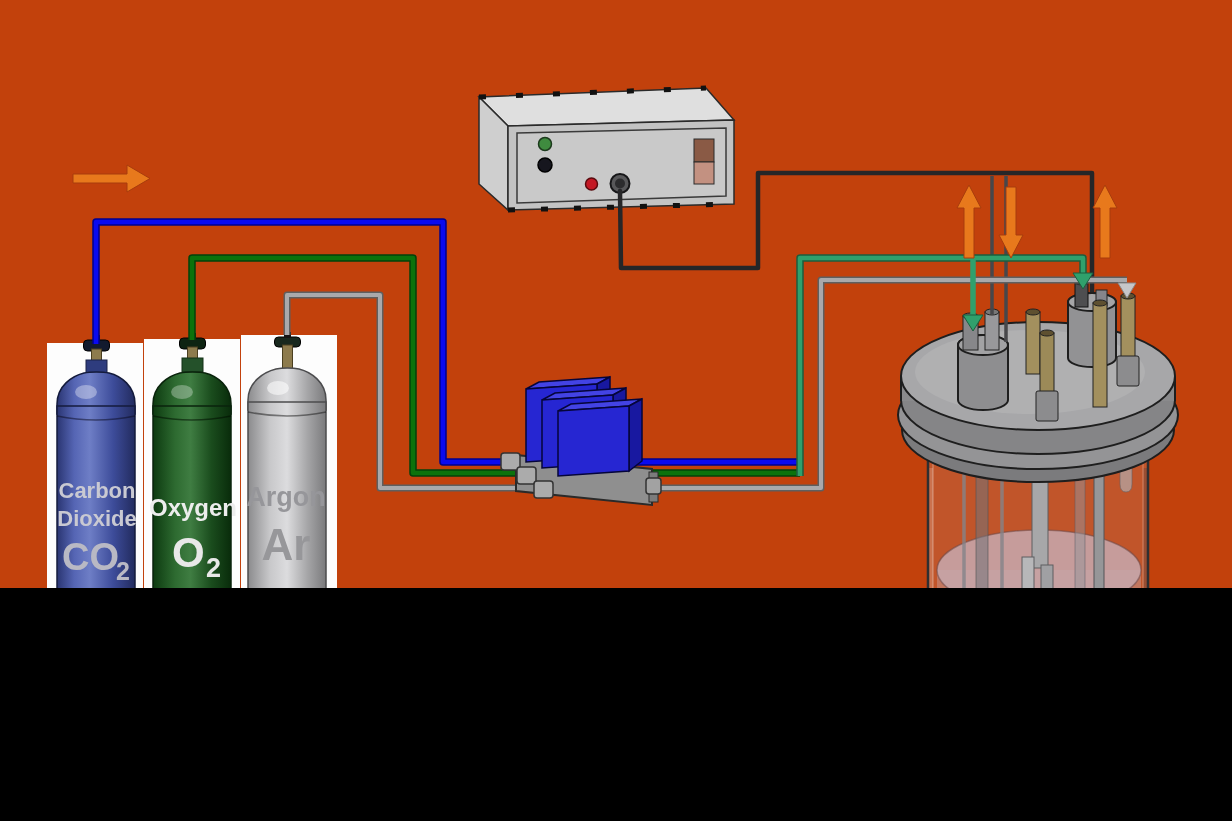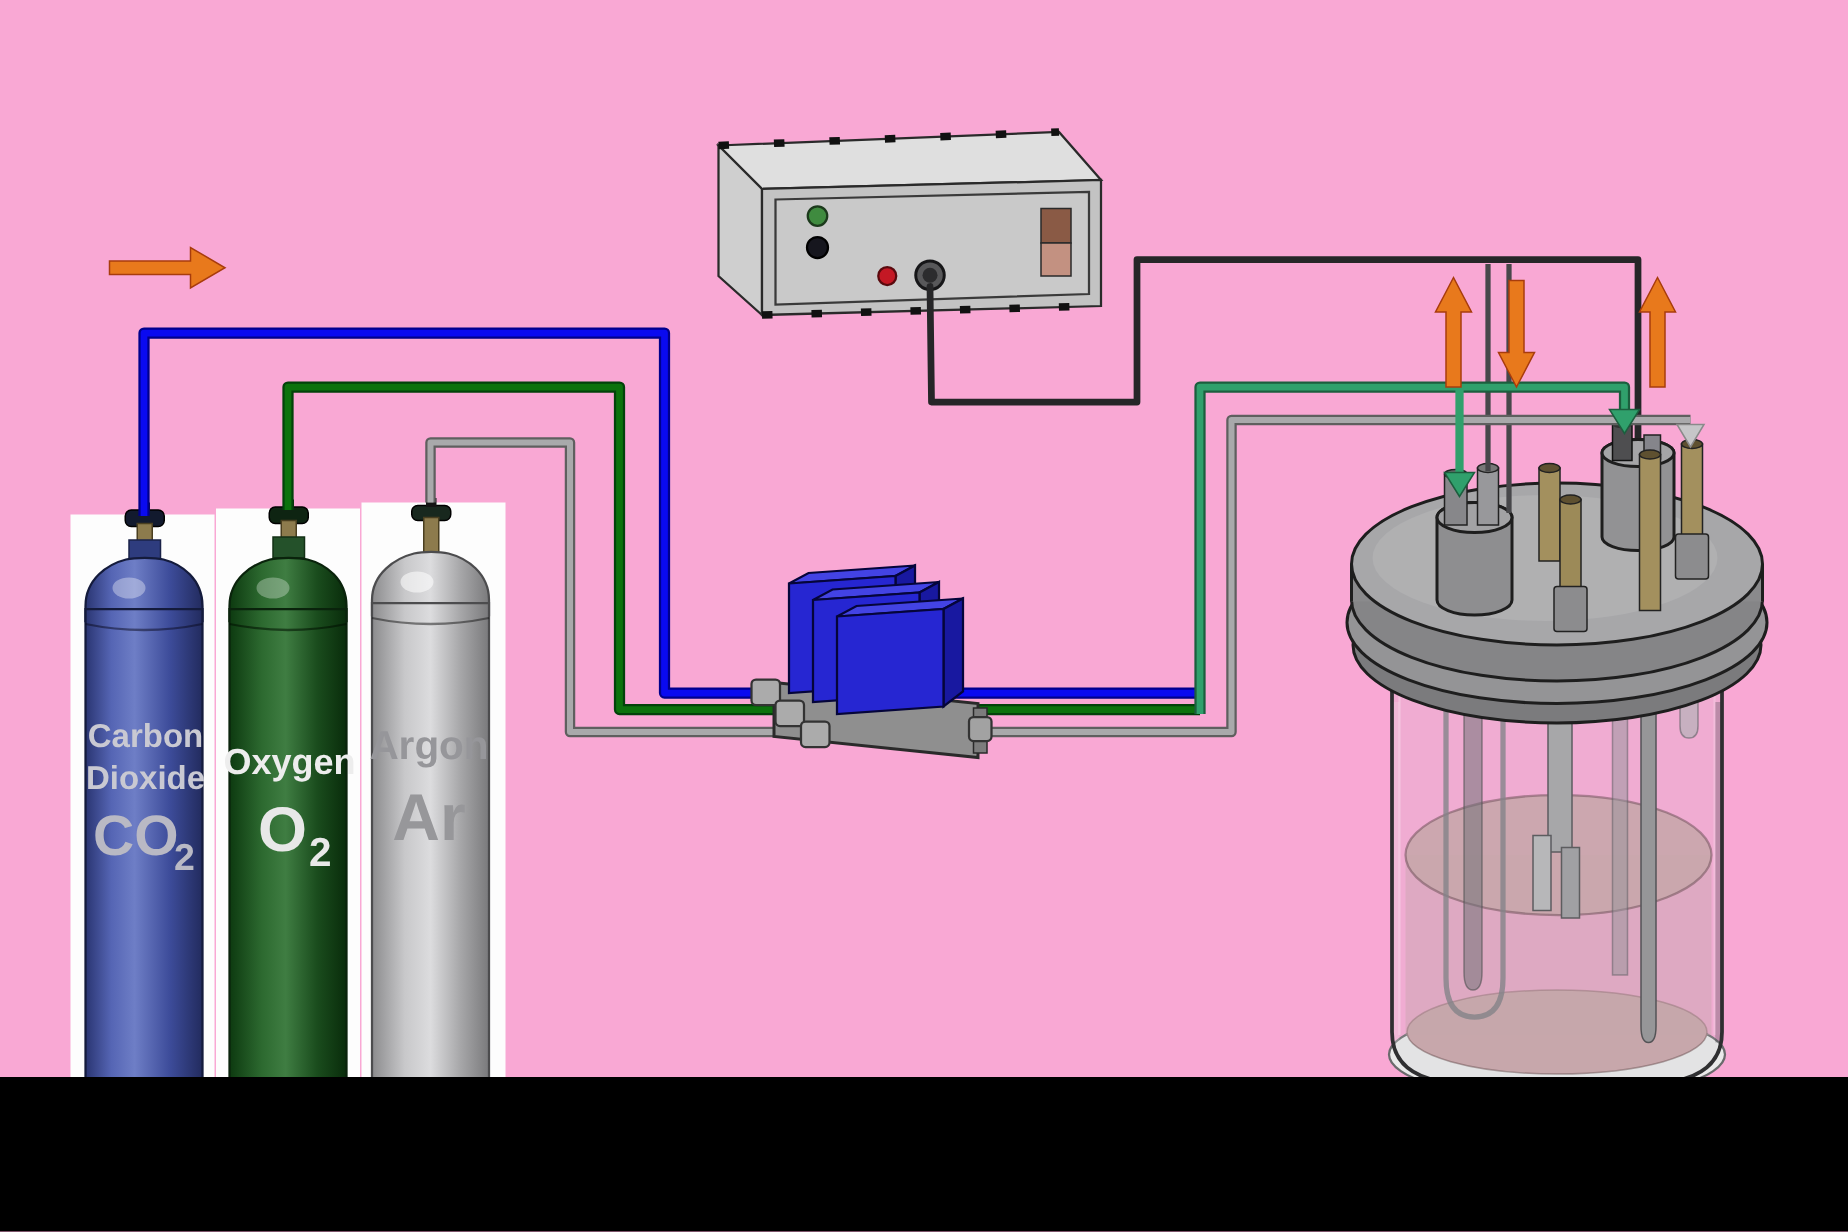--- a/index.html
+++ b/index.html
@@ -1,17 +1,17 @@
 <!DOCTYPE html>
 <html><head>
 <meta charset="utf-8">
 <title>Diagram</title>
 <style>
   html,body{margin:0;padding:0;background:#000;}
-  .stage{width:1232px;height:718px;position:relative;background:#f9a8d4;overflow:hidden;text-align:right;}
+  .stage{width:1232px;height:588px;position:relative;background:#c2410c;overflow:hidden;text-align:right;}
   svg{display:block;}
   text{font-family:"Liberation Sans", sans-serif;}
   .lbl{font-weight:600;}
   .formula{font-weight:700;}
 </style>
 </head>
 <body>
 
 <div class="stage">
 <svg width="1232" height="821" viewBox="0 0 1232 821">

